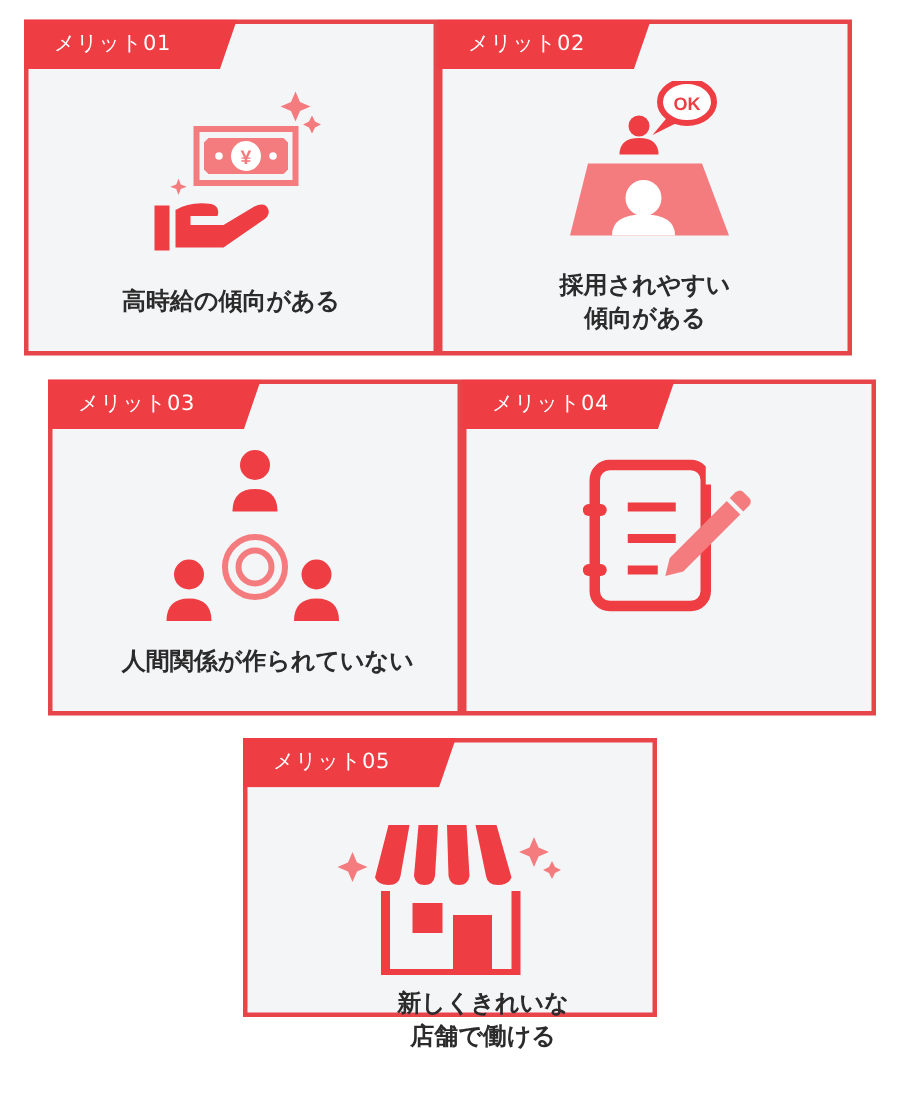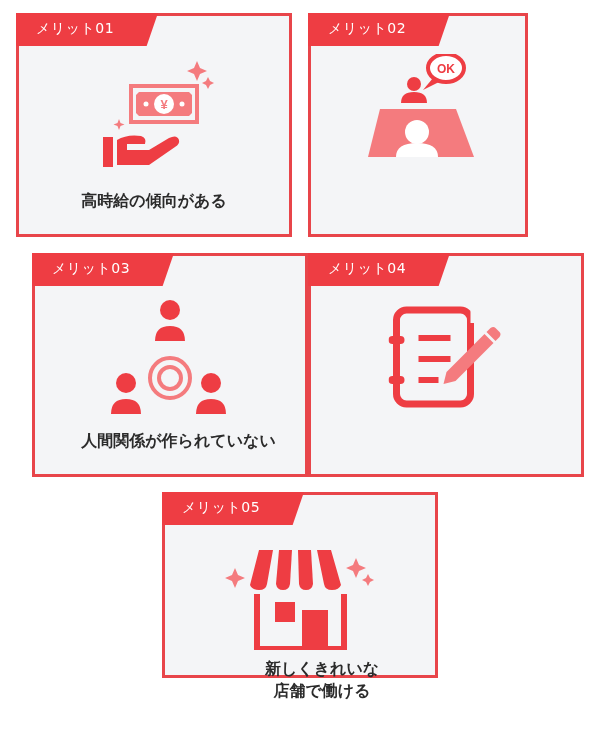--- a/index.html
+++ b/index.html
@@ -32,34 +32,38 @@
     <circle cx="75" cy="48" r="10" fill="#fff"></circle>
     <text x="75" y="53" text-anchor="middle" font-size="13" font-weight="bold" fill="#f47b7e" font-family="Liberation Sans, sans-serif">¥</text>
     <circle cx="57" cy="48" r="2.5" fill="#fff"></circle>
       <circle cx="93" cy="48" r="2.5" fill="#fff"></circle>
     <rect x="14" y="81" width="10" height="30" fill="#ee3d43"></rect>
     <path d="M28 84 q10 -6 24 -4 q6 2 4 8 h-18 v6 h22 l20 -12 q8 -4 10 2 q1 4 -4 7 l-26 18 h-32z" fill="#ee3d43"></path>
   </svg>
   <div class="label" style="top:174px;"><span>高時給の傾向がある</span></div>
 </div>
 
-<div class="card" style="left:308px;top:13px;width:220px;height:224px;">
+<div class="card" style="left:292px;top:13px;width:276px;height:224px;">
   <div class="tab">
       <span>メリット02</span>
     </div>
   <svg class="icon" style="top:38px" width="120" height="115" viewBox="0 0 120 115">
     <ellipse cx="88" cy="14" rx="18" ry="14" fill="#fff" stroke="#ee3d43" stroke-width="4"></ellipse>
     <path d="M75 24 l-10 12 16 -8z" fill="#ee3d43"></path>
     <text x="88" y="19" text-anchor="middle" font-size="12" font-weight="bold" fill="#ee3d43" font-family="Liberation Sans, sans-serif">OK</text>
     <circle cx="56" cy="30" r="7" fill="#ee3d43"></circle>
     <path d="M43 49 q0 -11 13 -11 q13 0 13 11z" fill="#ee3d43"></path>
     <path d="M22 55 h76 l18 48 h-106z" fill="#f47b7e"></path>
     <circle cx="59" cy="78" r="12" fill="#fff"></circle>
     <path d="M38 103 q0 -14 21 -14 q21 0 21 14z" fill="#fff"></path>
   </svg>
+  <div class="label" style="top:163px;">
+    <div>採用されやすい</div>
+    <div>傾向がある</div>
+  </div>
 </div>
 
 <div class="card" style="left:32px;top:253px;width:276px;height:224px;">
   <div class="tab">
       <span>メリット03</span>
     </div>
   <svg class="icon" style="top:42px" width="120" height="122" viewBox="0 0 120 122">
     <circle cx="60" cy="12" r="10" fill="#ee3d43"></circle>
     <path d="M45 43 q0 -15 15 -15 q15 0 15 15z" fill="#ee3d43"></path>
     <circle cx="16" cy="85" r="10" fill="#ee3d43"></circle>

